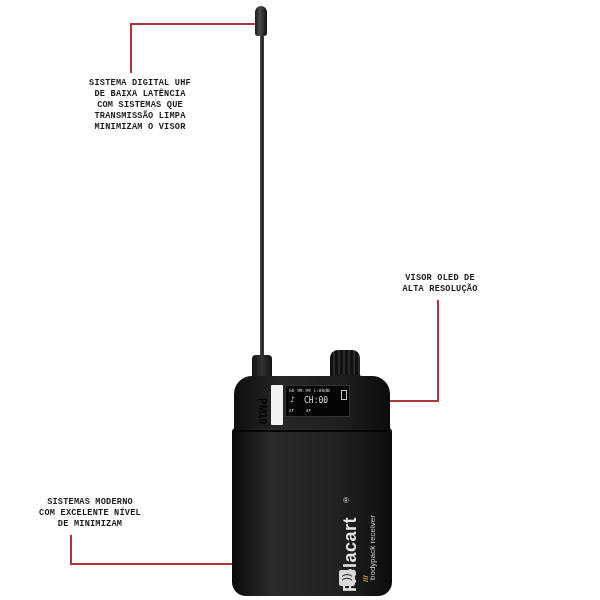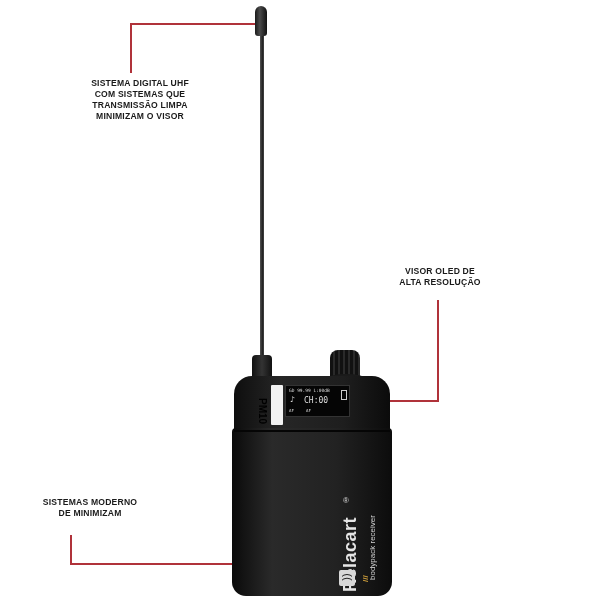--- a/index.html
+++ b/index.html
@@ -1,17 +1,17 @@
 <!DOCTYPE html>
 <html><head>
 <meta charset="utf-8">
 <style>
   html,body{margin:0;padding:0;background:#ffffff;}
   body{width:600px;height:600px;position:relative;overflow:hidden;font-family:"Liberation Sans",sans-serif;}
-  .callout{position:absolute;text-align:center;font-family:Liberation Sans, sans-serif;font-weight:bold;color:#1a1a1a;font-size:8.6px;line-height:11px;letter-spacing:0.2px;}
+  .callout{position:absolute;text-align:center;font-family:Liberation Mono, monospace;font-weight:bold;color:#1a1a1a;font-size:8.6px;line-height:11px;letter-spacing:0.2px;}
   .line{position:absolute;background:#b0323a;}
   .antenna{position:absolute;left:260px;top:18px;width:4px;height:350px;background:linear-gradient(90deg,#555,#222 60%,#444);}
   .antenna-tip{position:absolute;left:255px;top:6px;width:12px;height:30px;border-radius:6px 6px 3px 3px;background:linear-gradient(90deg,#1a1a1a,#4a4a4a 40%,#111);}
   .antenna-base{position:absolute;left:252px;top:355px;width:20px;height:26px;border-radius:4px;background:linear-gradient(90deg,#111,#333,#111);}
   .knob{position:absolute;left:330px;top:350px;width:30px;height:30px;border-radius:8px 8px 4px 4px;background:repeating-linear-gradient(90deg,#111 0 3px,#2a2a2a 3px 5px);}
   .knob-base{position:absolute;left:326px;top:374px;width:40px;height:10px;border-radius:50%;background:#1a1a1a;}
   .body-top{position:absolute;left:234px;top:376px;width:156px;height:58px;border-radius:18px 18px 4px 4px;background:linear-gradient(90deg,#0e0e0e,#262626 30%,#1e1e1e 70%,#0b0b0b);}
   .body-main{position:absolute;left:232px;top:428px;width:160px;height:168px;border-radius:4px 4px 14px 14px;background:linear-gradient(90deg,#0a0a0a,#2a2a2a 25%,#222 65%,#0c0c0c);}
   .seam{position:absolute;left:234px;top:430px;width:156px;height:2px;background:#050505;}
   .model-label{position:absolute;left:271px;top:385px;width:12px;height:40px;background:#f2f2f2;border-radius:1px;}
@@ -28,36 +28,38 @@
   .sub{position:absolute;left:368px;top:580px;transform:rotate(-90deg);transform-origin:0 0;white-space:nowrap;color:#cfcfcf;font-size:8px;font-family:"Liberation Sans",sans-serif;}
   .sub-mark{position:absolute;left:361px;top:582px;transform:rotate(-90deg);transform-origin:0 0;color:#c89a3a;font-size:8px;font-weight:bold;}
   .logo-badge{position:absolute;left:339px;top:570px;width:16px;height:16px;background:#d8d8d8;border-radius:2px;}
   .logo-badge span{position:absolute;left:3px;top:1px;font-size:11px;color:#222;transform:rotate(-90deg);}
 </style>
 </head>
 <body>
 
 <div class="callout" style="left:70px;top:78px;width:140px;">
   <div>SISTEMA DIGITAL UHF</div>
+  <div>DE BAIXA LATÊNCIA</div>
   <div>COM SISTEMAS QUE</div>
   <div>TRANSMISSÃO LIMPA</div>
   <div>MINIMIZAM O VISOR</div>
 </div>
 <div class="line" style="left:130px;top:23px;width:127px;height:2px;"></div>
 <div class="line" style="left:130px;top:23px;width:2px;height:50px;"></div>
 
-<div class="callout" style="left:380px;top:266px;width:120px;">
+<div class="callout" style="left:380px;top:273px;width:120px;">
   <div>VISOR OLED DE</div>
   <div>ALTA RESOLUÇÃO</div>
 </div>
 <div class="line" style="left:437px;top:300px;width:2px;height:102px;"></div>
 <div class="line" style="left:334px;top:400px;width:105px;height:2px;"></div>
 
 <div class="callout" style="left:20px;top:497px;width:140px;">
   <div>SISTEMAS MODERNO</div>
+  <div>COM EXCELENTE NÍVEL</div>
   <div>DE MINIMIZAM</div>
 </div>
 <div class="line" style="left:70px;top:535px;width:2px;height:30px;"></div>
 <div class="line" style="left:70px;top:563px;width:162px;height:2px;"></div>
 
 <div>
   <div class="antenna"></div>
   <div class="antenna-tip"></div>
   <div class="antenna-base"></div>
   <div class="knob"></div>

